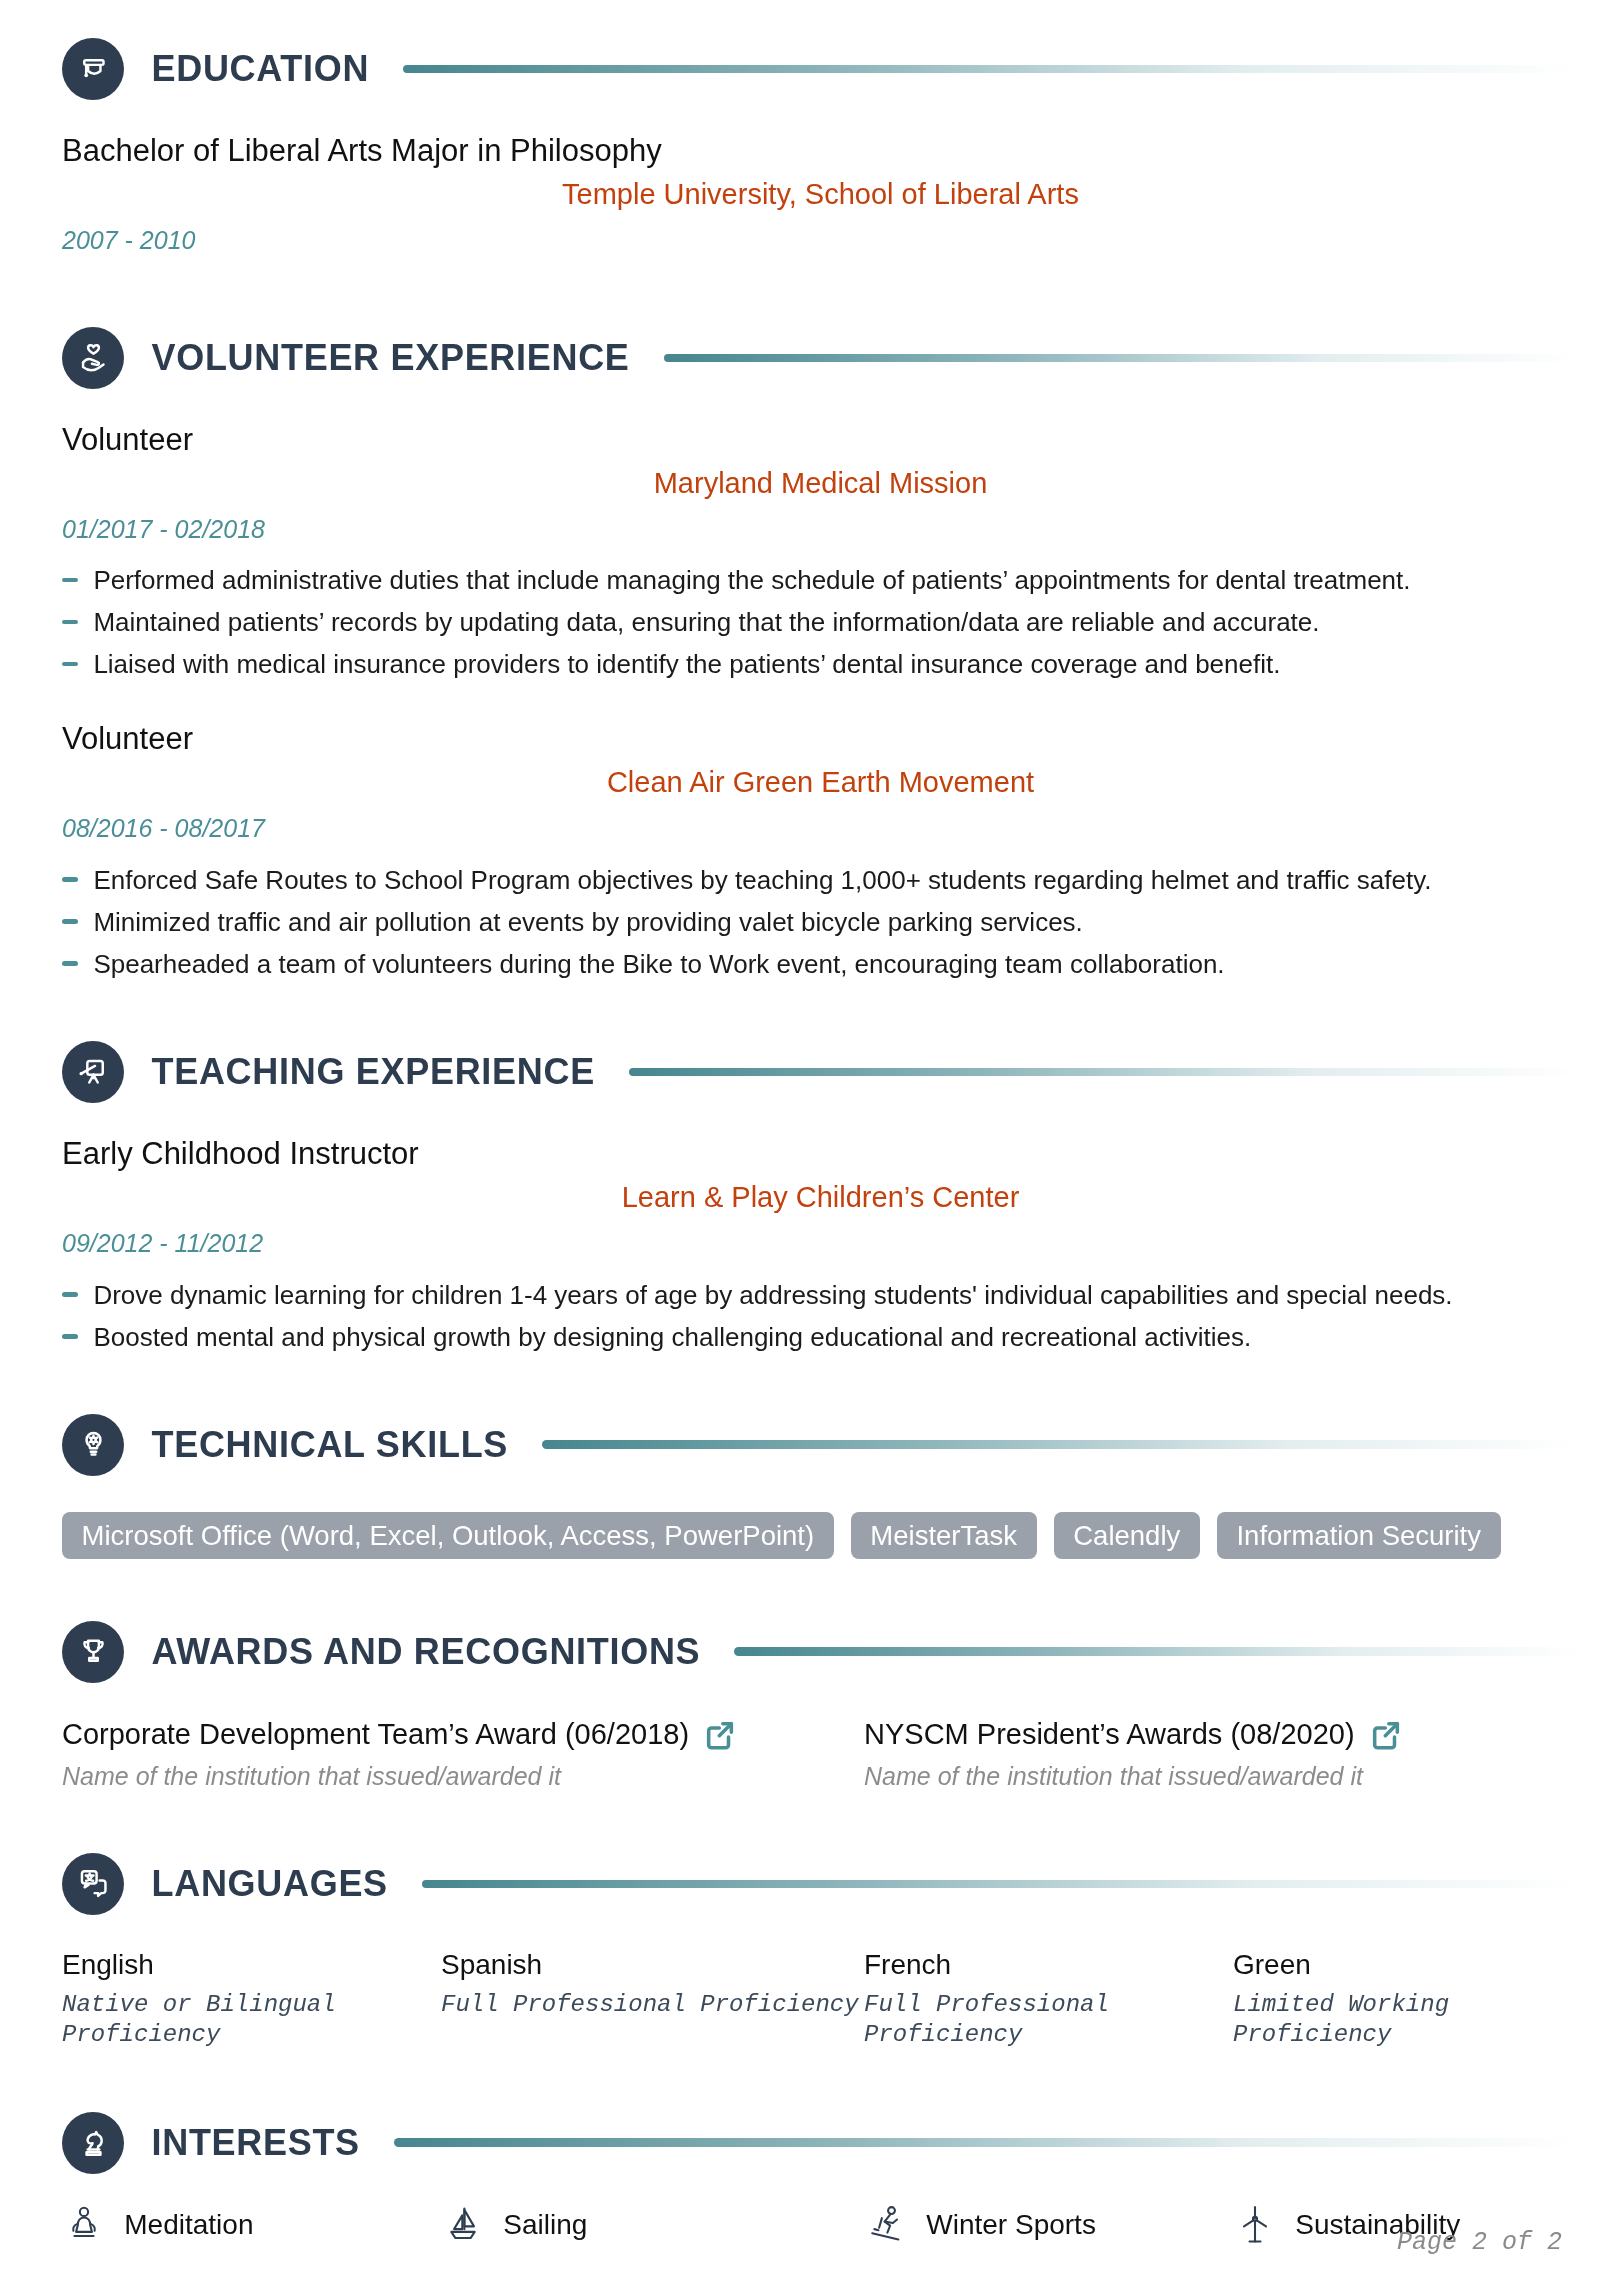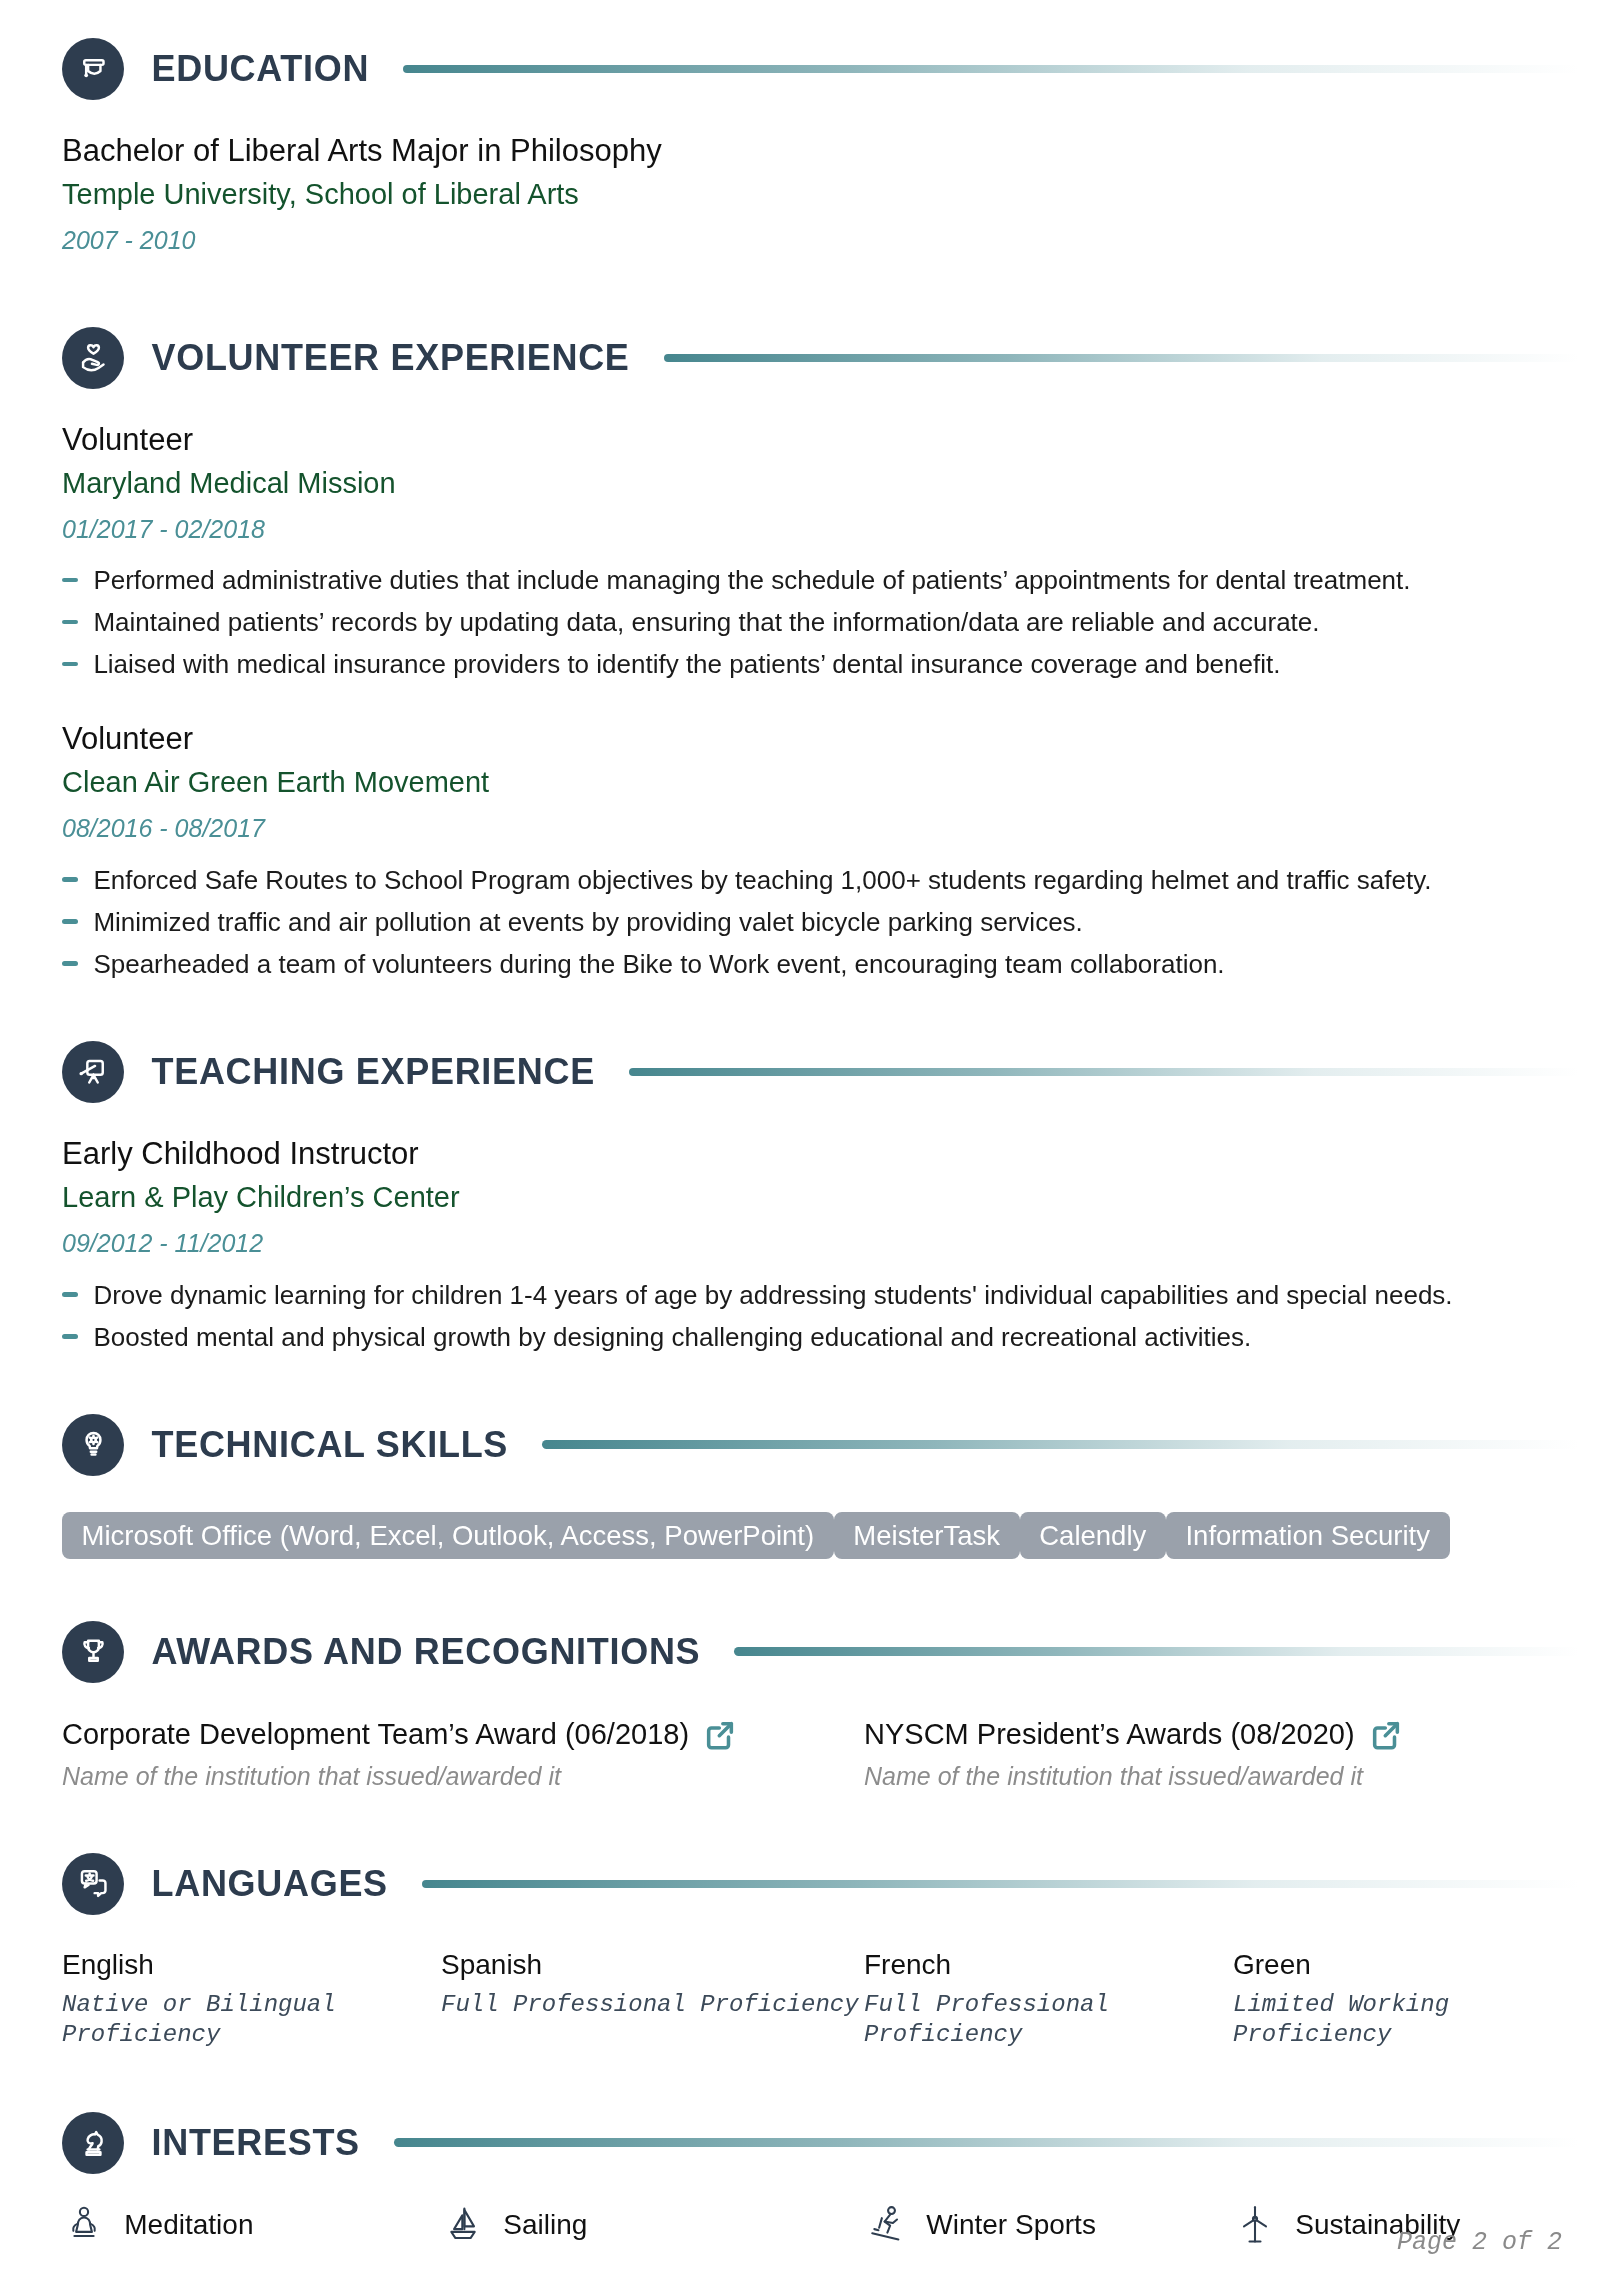--- a/index.html
+++ b/index.html
@@ -14,29 +14,29 @@
               display:flex; align-items:center; justify-content:center; flex:none; }
   .sec-icon svg { width:37px; height:37px; }
   .sec-title { font-size:36px; font-weight:bold; color:#2d3c4e; letter-spacing:0.7px;
                margin-left:27.5px; white-space:nowrap; }
   .sec-line { flex:1; height:8.5px; border-radius:4.6px; margin-left:34px;
               background:linear-gradient(90deg,#46868e 0%,#7face0000 0%); 
               background:linear-gradient(90deg,#46868e 0%,#8fb6bb 38%,rgba(193,216,219,.45) 72%,rgba(255,255,255,0) 100%); }
 
   
   .entry-title { font-size:31px; font-weight:normal; color:#111; margin-top:33px; line-height:36px;}
-  .entry-sub   { font-size:29px; color:#14532d; margin-top:7.9px; line-height:35px;}
+  .entry-sub   { font-size:29px; color:#c2410c; margin-top:7.9px; line-height:35px;text-align:center;}
   .entry-dates { font-size:25px; font-style:italic; color:#4a8f96; margin-top:13px; line-height:30px;}
 
   ul.bullets { list-style:none; margin-top:15.7px; }
   ul.bullets li { display:flex; align-items:flex-start; gap:15.7px; line-height:42px; font-size:26px; color:#1b1b1b; }
   .dash { width:15.7px; height:4.6px; border-radius:2.6px; background:#4a8f96; margin-top:18.3px; flex:none; }
 
   
-  .pills { display:flex; margin-top:36px; }
+  .pills { display:flex; gap:17px; margin-top:36px; }
   .pill { background:#9aa1ab; color:#ffffff; font-size:27.5px; line-height:47px; height:47px;
           padding:0 19.6px; border-radius:7.9px; white-space:nowrap; }
 
   
   .awards-grid { display:grid; grid-template-columns:802px 1fr; margin-top:33px; }
   .award-name { font-size:29px; color:#111; line-height:36px; display:flex; align-items:flex-end; gap:14.4px;}
   .award-issuer { font-size:25px; font-style:italic; color:#8c8c8c; margin-top:9.2px; line-height:30px;}
   .ext-link svg { width:34px; height:34px; display:block; }
 
   

